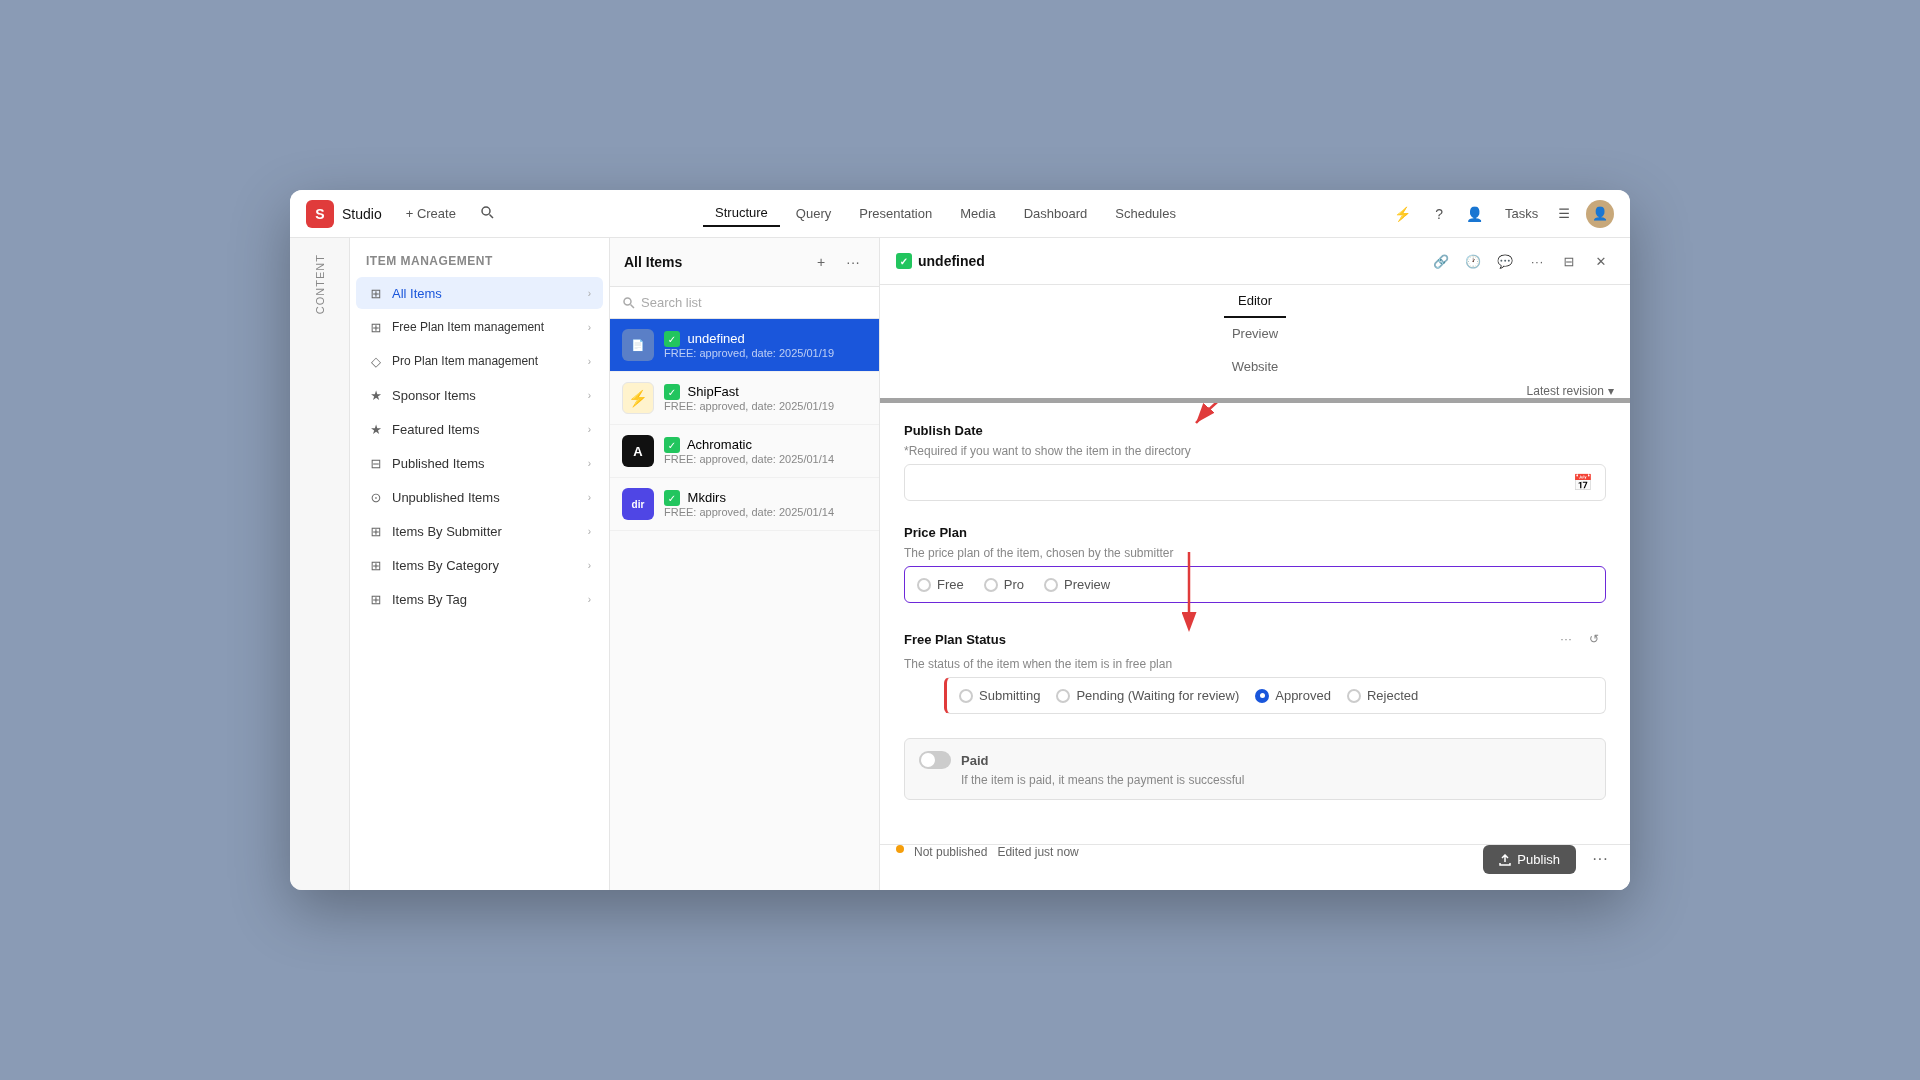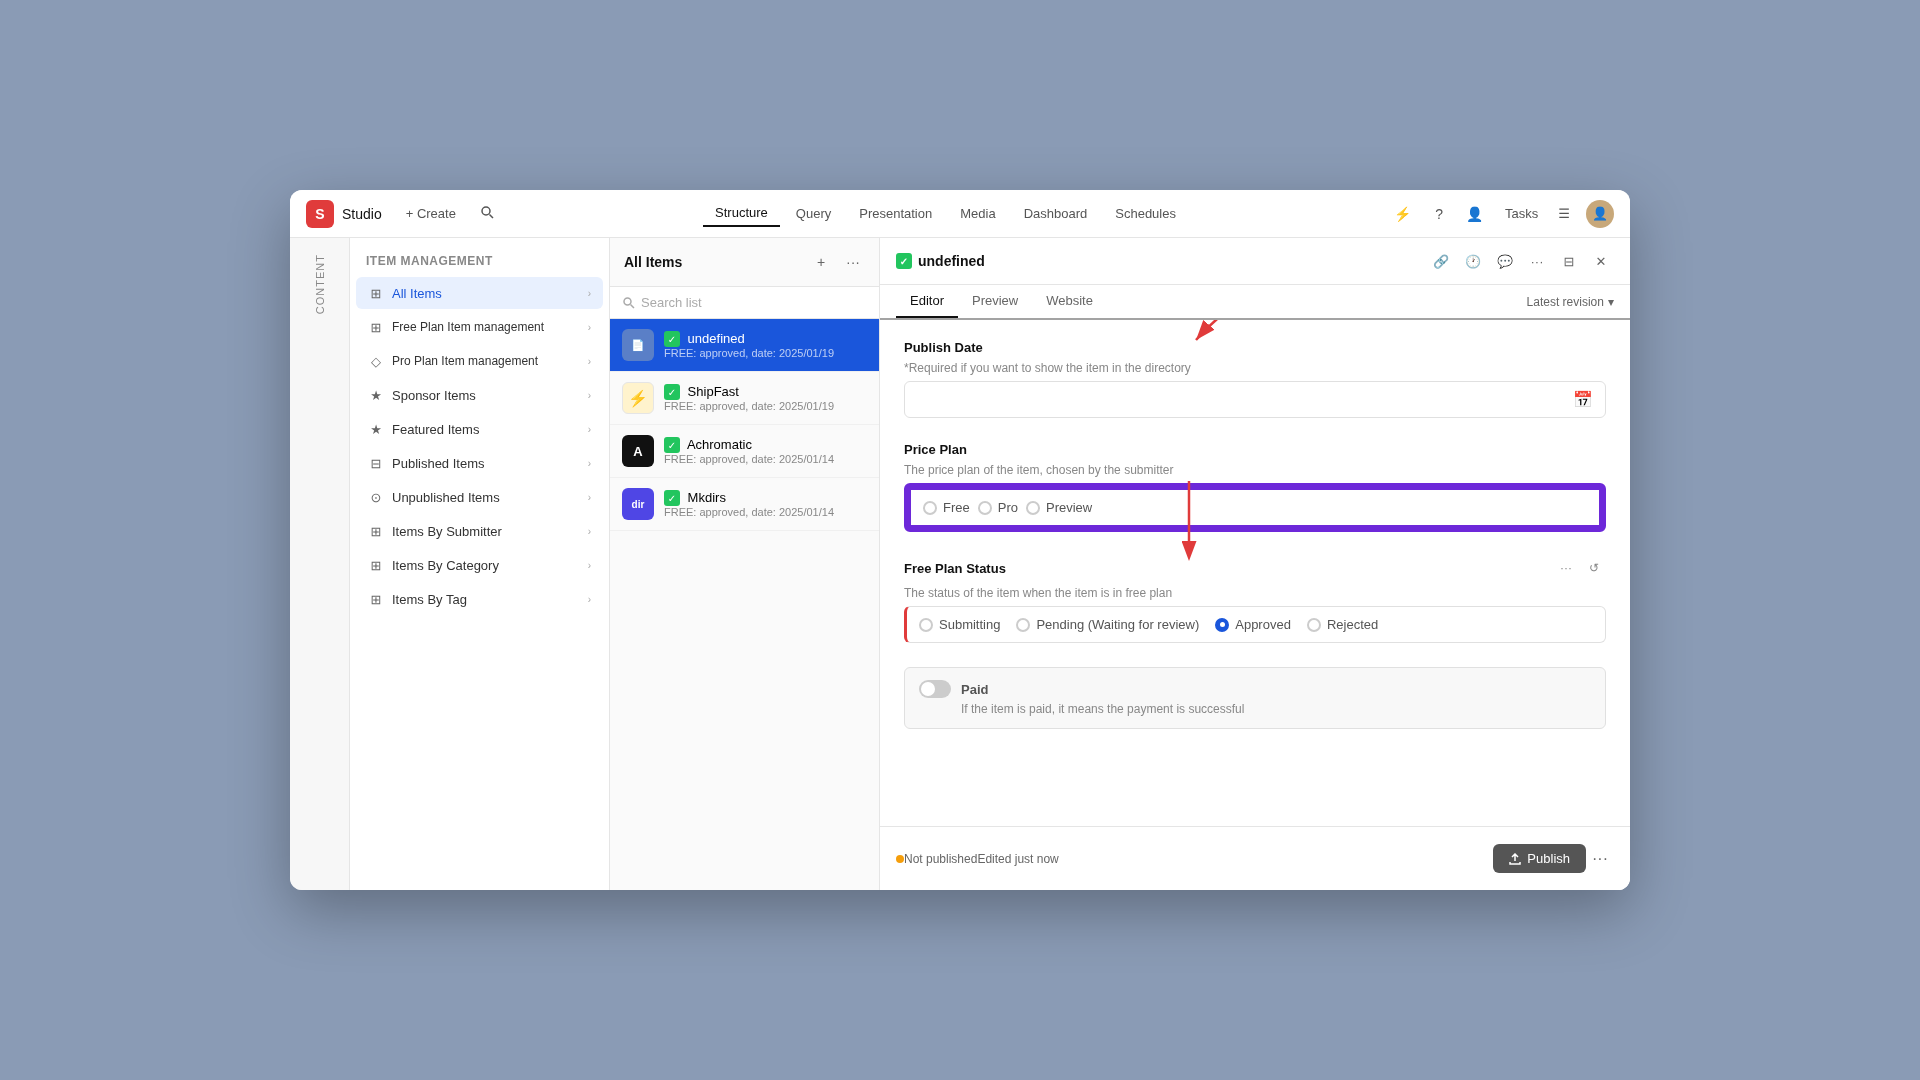--- a/index.html
+++ b/index.html
@@ -318,22 +318,23 @@
       justify-content: center;
       border-radius: 4px;
       cursor: pointer;
       color: #666;
       font-size: 13px;
     }
     .editor-tabs {
       display: flex;
       align-items: center;
       padding: 0 16px;
-      border-bottom: 2px solid #a3a3a3;
+      border-bottom: 5px solid #a3a3a3;
       gap: 0;
+      flex-direction: column;
     }
     .editor-tab {
       padding: 8px 14px;
       font-size: 13px;
       color: #666;
       cursor: pointer;
       border-bottom: 2px solid transparent;
     }
     .editor-tab.active {
       color: #111;
@@ -388,23 +389,23 @@
       flex: 1;
       background: transparent;
     }
     .field-input .cal-icon {
       color: #888;
       cursor: pointer;
     }
     .radio-group {
       display: flex;
       align-items: center;
-      gap: 8px;
+      gap: 20px;
       padding: 10px 12px;
-      border: 7px solid #6d28d9;
+      border: 1px solid #6d28d9;
       border-radius: 6px;
     }
     .radio-option {
       display: flex;
       align-items: center;
       gap: 6px;
       font-size: 13px;
       color: #555;
       cursor: pointer;
     }
@@ -451,20 +452,21 @@
       font-size: 12px;
     }
     .radio-group-status {
       display: flex;
       align-items: center;
       gap: 16px;
       padding: 10px 12px;
       border: 1px solid #e0e0e0;
       border-left: 3px solid #e03b3b;
       border-radius: 6px;
+      margin-left: 40px;
     }
     .toggle-section {
       padding: 12px 14px;
       border: 1px solid #e0e0e0;
       border-radius: 6px;
       background: #f8f8f8;
       display: flex;
       flex-direction: column;
       gap: 4px;
     }
@@ -498,25 +500,26 @@
       font-weight: 600;
       color: #555;
     }
     .toggle-hint {
       font-size: 12px;
       color: #888;
       padding-left: 42px;
     }
     
     .editor-footer {
-      height: 64px;
+      height: 46px;
       border-top: 1px solid #e5e5e5;
       display: flex;
-      align-items: center;
+      align-items: flex-start;
       padding: 0 16px;
+      gap: 10px;
       background: #fff;
     }
     .status-dot {
       width: 8px;
       height: 8px;
       border-radius: 50%;
       background: #f59e0b;
     }
     .status-text {
       font-size: 12px;

